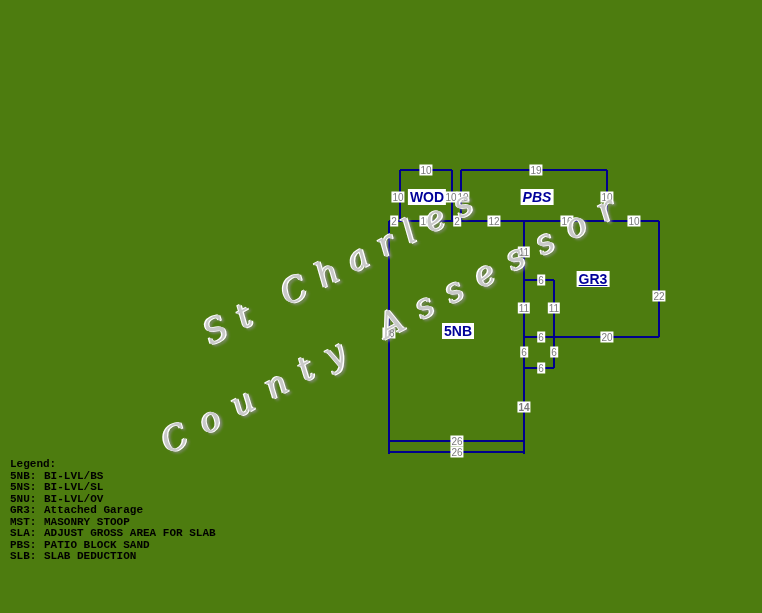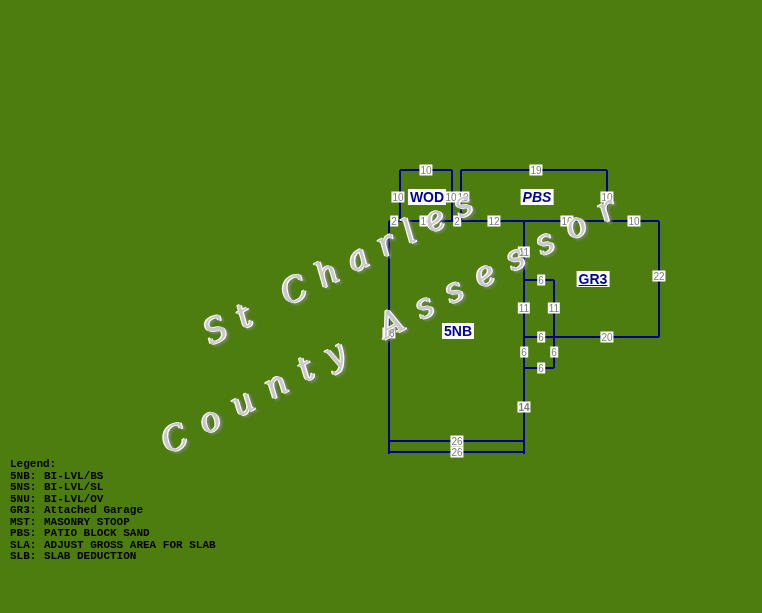--- a/index.html
+++ b/index.html
@@ -58,21 +58,21 @@
         <div class="dim" style="left: 463px; top: 197px;">10</div>
         <div class="dim" style="left: 607px; top: 197px;">10</div>
         <div class="dim" style="left: 394px; top: 221px;">2</div>
         <div class="dim" style="left: 426px; top: 221px;">10</div>
         <div class="dim" style="left: 457px; top: 221px;">2</div>
         <div class="dim" style="left: 494px; top: 221px;">12</div>
         <div class="dim" style="left: 567px; top: 221px;">16</div>
         <div class="dim" style="left: 634px; top: 221px;">10</div>
         <div class="dim" style="left: 524px; top: 252px;">11</div>
         <div class="dim" style="left: 541px; top: 280px;">6</div>
-        <div class="dim" style="left: 659px; top: 276px;">22</div>
+        <div class="dim" style="left: 659px; top: 296px;">22</div>
         <div class="dim" style="left: 524px; top: 308px;">11</div>
         <div class="dim" style="left: 554px; top: 308px;">11</div>
         <div class="dim" style="left: 389px; top: 333px;">28</div>
         <div class="dim" style="left: 541px; top: 337px;">6</div>
         <div class="dim" style="left: 607px; top: 337px;">20</div>
         <div class="dim" style="left: 524px; top: 352px;">6</div>
         <div class="dim" style="left: 554px; top: 352px;">6</div>
         <div class="dim" style="left: 541px; top: 368px;">6</div>
         <div class="dim" style="left: 524px; top: 407px; font-weight: bold;">14</div>
         <div class="dim" style="left: 457px; top: 441px;">26</div>
@@ -90,19 +90,19 @@
   <div class="wm" id="wm2">County Assessor</div>
 
   <div class="legend">
     <div class="legend-row">Legend:</div>
     <div>
         <div class="legend-row"><span class="legend-abbr">5NB:</span><span>BI-LVL/BS</span></div>
         <div class="legend-row"><span class="legend-abbr">5NS:</span><span>BI-LVL/SL</span></div>
         <div class="legend-row"><span class="legend-abbr">5NU:</span><span>BI-LVL/OV</span></div>
         <div class="legend-row"><span class="legend-abbr">GR3:</span><span>Attached Garage</span></div>
         <div class="legend-row"><span class="legend-abbr">MST:</span><span>MASONRY STOOP</span></div>
+        <div class="legend-row"><span class="legend-abbr">SLA:</span><span>ADJUST GROSS AREA FOR SLAB</span></div>
         <div class="legend-row"><span class="legend-abbr">PBS:</span><span>PATIO BLOCK SAND</span></div>
-        <div class="legend-row"><span class="legend-abbr">SLA:</span><span>ADJUST GROSS AREA FOR SLAB</span></div>
         <div class="legend-row"><span class="legend-abbr">SLB:</span><span>SLAB DEDUCTION</span></div>
       </div>
   </div>
 
 </div>
 
 </body></html>

